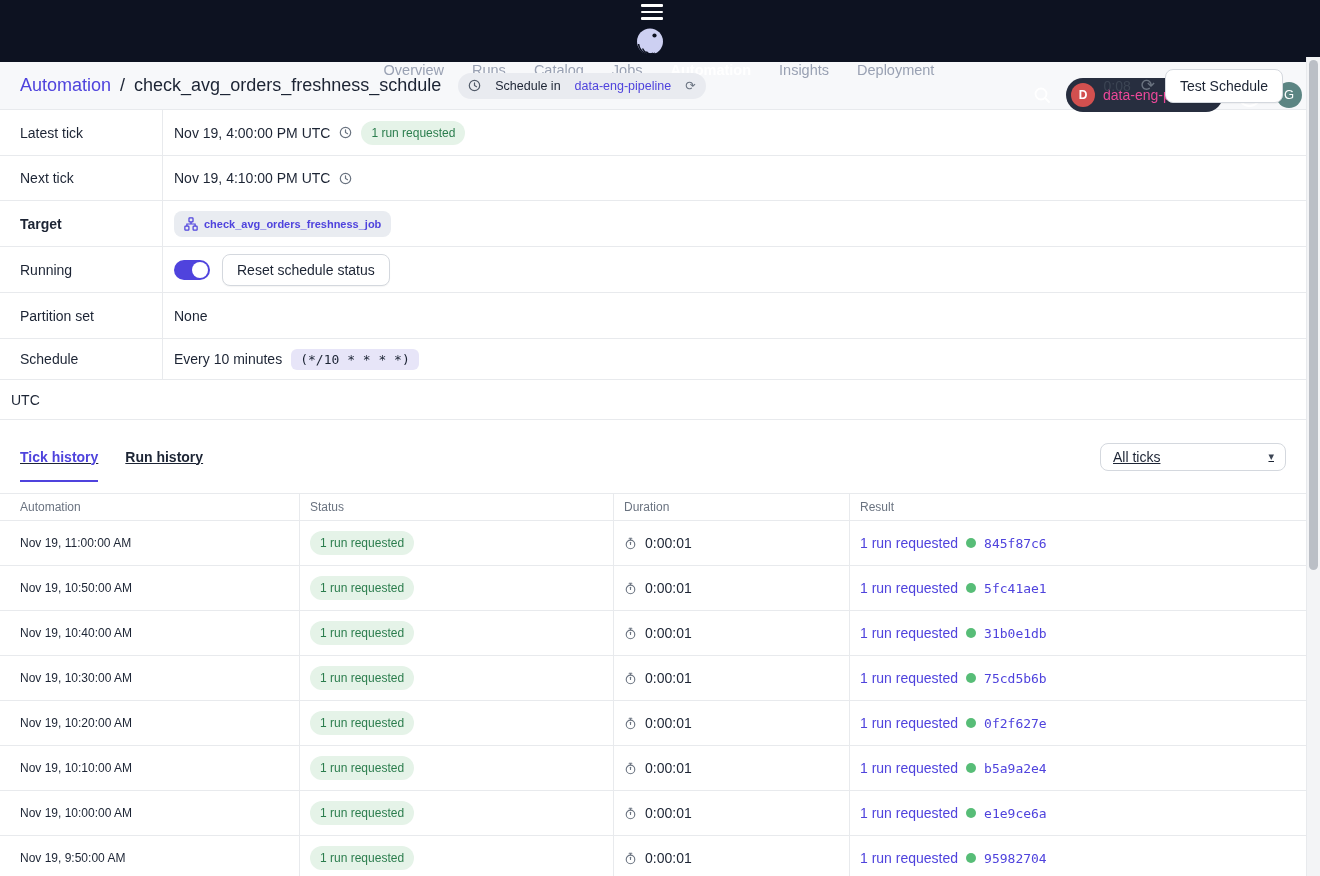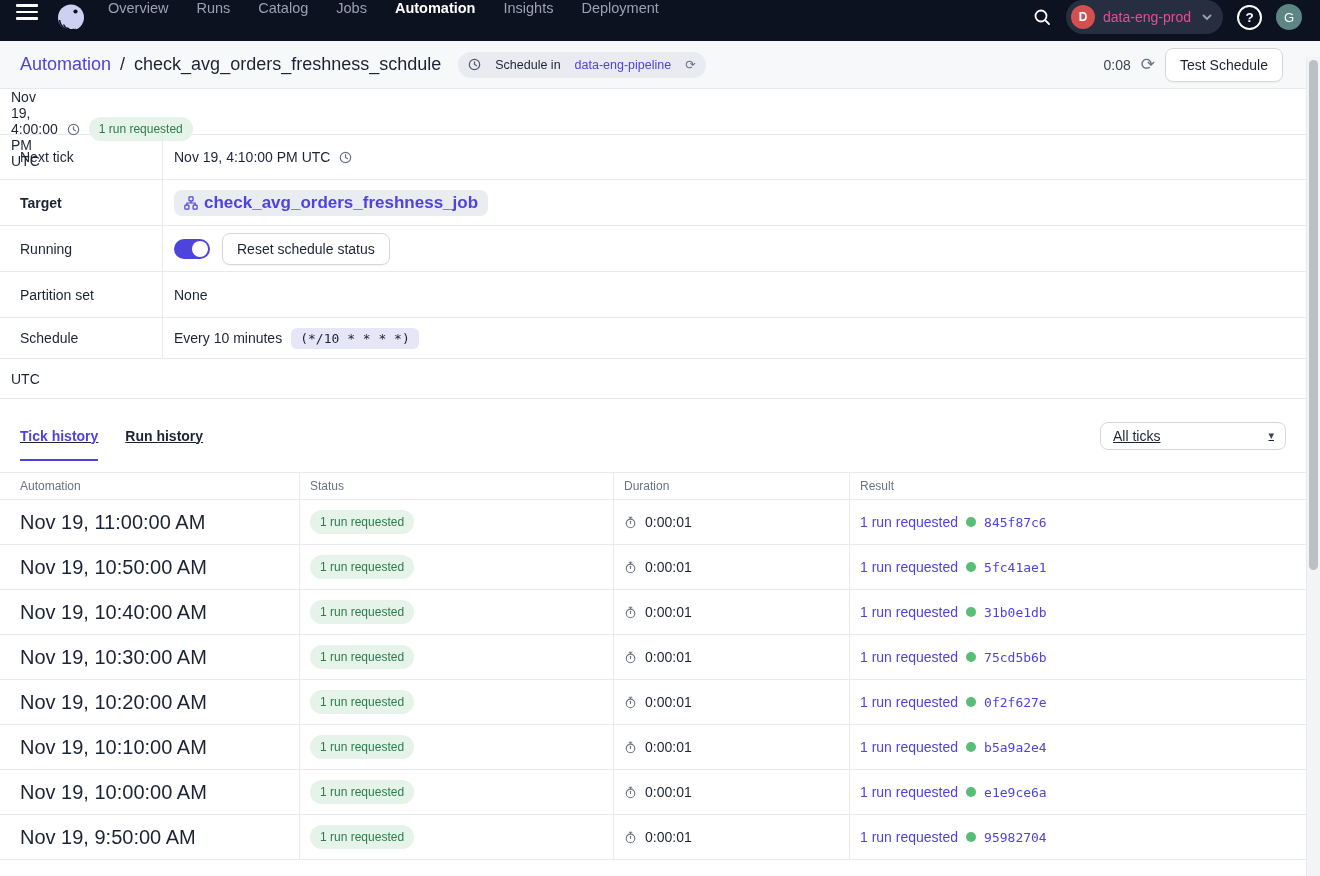--- a/index.html
+++ b/index.html
@@ -6,21 +6,21 @@
     --navbar-bg:#0D1221; --accent:#4F43DD; --text-dark:#1C2434; --text-gray:#6A7380;
     --border:#E8EAED; --header-bg:#F7F8FA; --badge-bg:#E9EBF0; --green-bg:#E5F3E8;
     --green-text:#2B7D4D; --green-dot:#57BD77; --lavender-bg:#E7E5F8; --pill-gray-bg:#E9ECF1;
     --deploy-red:#D2504F; --avatar-teal:#5C8583; --logo-fill:#CDD0F2; --nav-inactive:#99A1B3;
   }
   *{box-sizing:border-box;margin:0;padding:0;}
   html,body{width:1320px;height:876px;overflow:hidden;}
   body{font-family:"Liberation Sans",sans-serif;background:#fff;color:var(--text-dark);position:relative;}
 
   
-  .navbar{height:41px;background:var(--navbar-bg);display:flex;align-items:flex-start;padding:0 18px 0 16px;}
+  .navbar{height:62px;background:var(--navbar-bg);display:flex;align-items:center;padding:0 18px 0 16px;flex-direction:column;}
   .hamburger{background:none;border:none;cursor:pointer;display:flex;flex-direction:column;gap:4px;margin-right:14px;padding:4px 0;}
   .hamburger span{display:block;width:22px;height:2.5px;background:#fff;border-radius:1px;}
   .logo-wrap{margin-right:18px;display:flex;align-items:center;}
   .nav-links{display:flex;gap:28px;align-items:center;}
   .nav-item{font-size:14.5px;color:var(--nav-inactive);font-weight:500;cursor:pointer;white-space:nowrap;}
   .nav-item.active{color:#fff;font-weight:700;}
   .nav-right{margin-left:auto;display:flex;align-items:center;gap:14px;}
   .icon-btn{background:none;border:none;cursor:pointer;display:flex;align-items:center;}
   .deploy-pill{display:flex;align-items:center;gap:8px;background:#272E3F;border-radius:17px;height:34px;padding:0 8px 0 5px;cursor:pointer;}
   .deploy-avatar{width:24px;height:24px;border-radius:50%;background:var(--deploy-red);color:#fff;font-size:12px;font-weight:700;display:flex;align-items:center;justify-content:center;}
@@ -40,42 +40,42 @@
   .timer{font-size:14px;color:#3C4554;}
   .refresh-glyph{font-size:17px;line-height:1;color:var(--text-gray);cursor:pointer;}
   .btn{background:#fff;border:1px solid #D4D8DE;border-radius:8px;height:34px;padding:0 14px;font-size:14px;font-family:inherit;color:var(--text-dark);cursor:pointer;box-shadow:0 1px 1px rgba(0,0,0,.04);}
   .btn.small{height:32px;}
 
   
   .detail-row{display:grid;grid-template-columns:163px 1fr;border-bottom:1px solid var(--border);}
   .detail-label{display:flex;align-items:center;padding-left:20px;border-right:1px solid var(--border);font-size:14px;color:var(--text-dark);}
   .detail-value{display:flex;align-items:center;gap:9px;padding-left:11px;font-size:14px;color:var(--text-dark);}
   .status-pill{background:var(--green-bg);color:var(--green-text);font-size:12px;height:24px;display:inline-flex;align-items:center;padding:0 10px;border-radius:12px;white-space:nowrap;}
-  .target-pill{display:inline-flex;align-items:center;gap:6px;background:var(--pill-gray-bg);height:26px;border-radius:8px;padding:0 10px;font-size:17px;color:var(--accent);cursor:pointer;}
+  .target-pill{display:inline-flex;align-items:center;gap:6px;background:var(--pill-gray-bg);height:26px;border-radius:8px;padding:0 10px;font-size:11px;color:var(--accent);cursor:pointer;}
   .toggle{width:36px;height:20px;border-radius:10px;background:var(--accent);position:relative;cursor:pointer;border:none;}
   .toggle .knob{position:absolute;top:2px;right:2px;width:16px;height:16px;border-radius:50%;background:#fff;}
   .cron-pill{background:var(--lavender-bg);border-radius:6px;padding:3px 9px;font-family:"DejaVu Sans Mono",monospace;font-size:13px;color:var(--text-dark);}
 
   
   .tabs-row{height:73px;display:flex;align-items:center;padding:0 34px 0 20px;text-decoration:underline;}
   .tab{font-size:14px;font-weight:700;margin-right:27px;position:relative;cursor:pointer;color:var(--text-dark);}
   .tab.active{color:var(--accent);}
   .tab.active::after{content:"";position:absolute;left:0;right:0;bottom:-17px;height:2px;background:var(--accent);}
   .select{margin-left:auto;display:flex;align-items:center;justify-content:space-between;width:186px;height:28px;border:1px solid #D4D8DE;border-radius:8px;padding:0 11px 0 12px;font-size:14px;cursor:pointer;background:#fff;}
   .select .caret{font-size:11px;color:#3C4554;}
 
   
   .t-head,.t-row{display:grid;grid-template-columns:300px 314px 236px 1fr;}
   .t-head{height:28px;border-top:1px solid var(--border);border-bottom:1px solid var(--border);}
   .t-head .t-cell{font-size:12px;color:var(--text-gray);}
   .t-row{height:45px;border-bottom:1px solid var(--border);}
   .t-cell{display:flex;align-items:center;gap:8px;padding-left:10px;border-right:1px solid var(--border);overflow:hidden;}
   .t-cell:last-child{border-right:none;}
   .t-cell.first{padding-left:20px;}
-  .ts-text{font-size:20px;color:var(--text-dark);}
+  .ts-text{font-size:12px;color:var(--text-dark);}
   .dur-text{font-size:14px;color:var(--text-dark);}
   .result-link{font-size:14px;color:var(--accent);cursor:pointer;}
   .run-dot{width:10px;height:10px;border-radius:50%;background:var(--green-dot);flex:none;}
   .run-id{font-family:"DejaVu Sans Mono",monospace;font-size:13px;color:var(--accent);cursor:pointer;}
 
   
   .scrollbar{position:absolute;top:57px;right:0;width:14px;height:819px;background:#F3F4F6;border-left:1px solid var(--border);}
   .scroll-thumb{position:absolute;top:3px;left:2px;width:9px;height:510px;background:#BBBFC6;border-radius:5px;cursor:pointer;}
 </style>
 </head>
@@ -144,20 +144,21 @@
   <div class="header-right">
     <span class="timer">0:08</span>
     <span class="refresh-glyph">⟳</span>
     <button class="btn">Test Schedule</button>
   </div>
 </div>
 
 <section>
 
   <div class="detail-row" style="height:46px;">
+    <div class="detail-label">Latest tick</div>
     <div class="detail-value">
       <span>Nov 19, 4:00:00 PM UTC</span>
       <span class="glyph" style="display:flex;">
         <svg width="13" height="13" viewBox="0 0 14 14" fill="none" stroke="currentColor" stroke-width="1.3">
             <circle cx="7" cy="7" r="5.6"></circle>
             <path d="M7 4.2 V7 L9.2 8.3" stroke-linecap="round"></path>
           </svg>
       </span>
       <span class="status-pill">1 run requested</span>
     </div>

